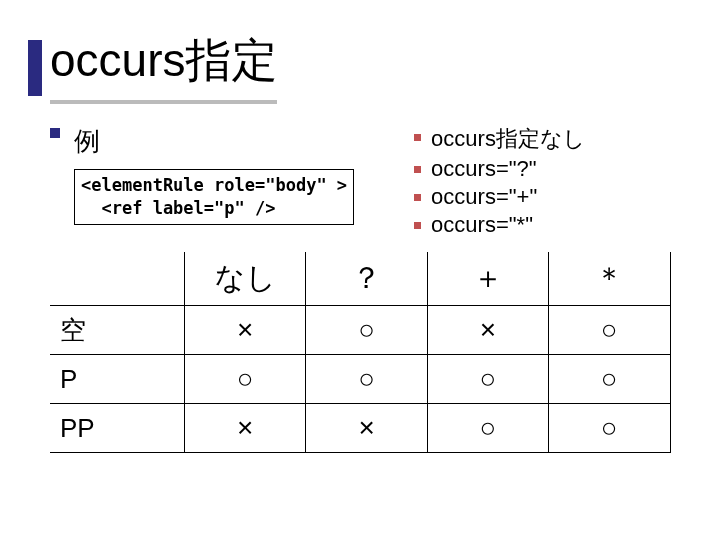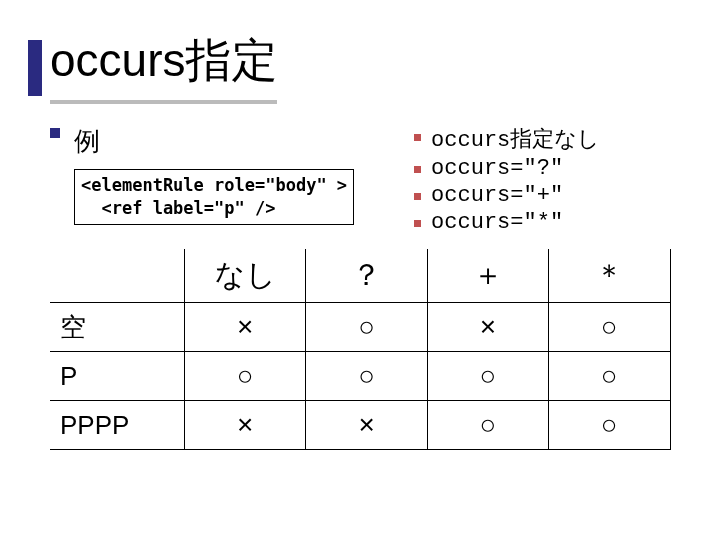--- a/index.html
+++ b/index.html
@@ -77,21 +77,20 @@
   .codebox .cl {
     white-space: pre;
     display: block;
   }
   .sub-list {
     margin-left: 40px;
   }
   .sub-list .bullet-row {
     font-size: 22px;
     margin-bottom: 2px;
-    font-family: Liberation Mono, monospace;
   }
   .ref-red {
     color: #c02020;
   }
   .table {
     margin-top: 12px;
     display: table;
     border-collapse: collapse;
     width: 100%;
     table-layout: fixed;
@@ -188,20 +187,20 @@
       <div class="tcell">○</div>
     </div>
     <div class="trow">
       <div class="tcell head-left col-first">P</div>
       <div class="tcell">○</div>
       <div class="tcell">○</div>
       <div class="tcell">○</div>
       <div class="tcell">○</div>
     </div>
     <div class="trow">
-      <div class="tcell head-left col-first">PPPP</div>
+      <div class="tcell head-left col-first">PP</div>
       <div class="tcell">×</div>
       <div class="tcell">×</div>
       <div class="tcell">○</div>
       <div class="tcell">○</div>
     </div>
   </div>
 </div>
 
 </body></html>

